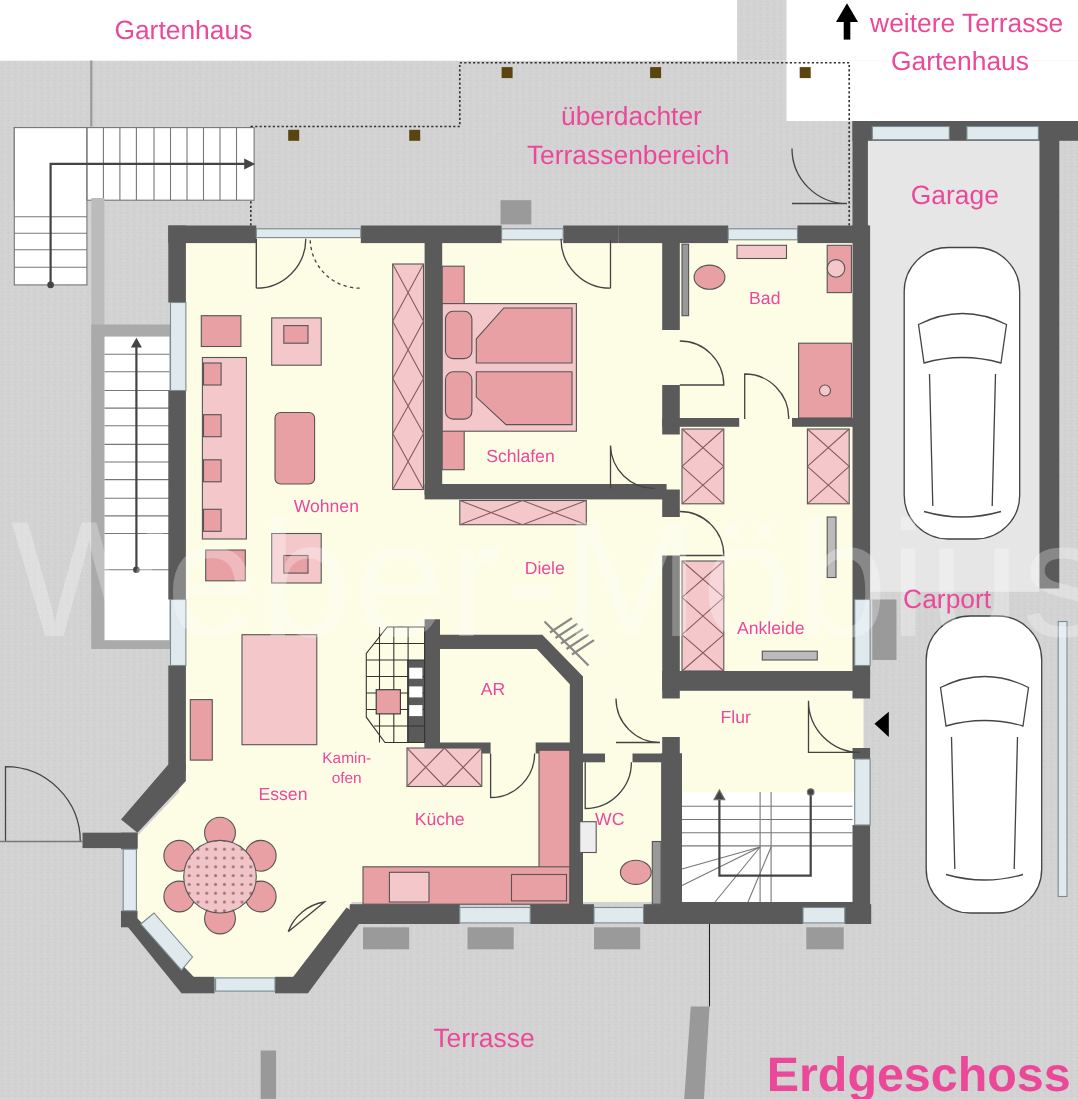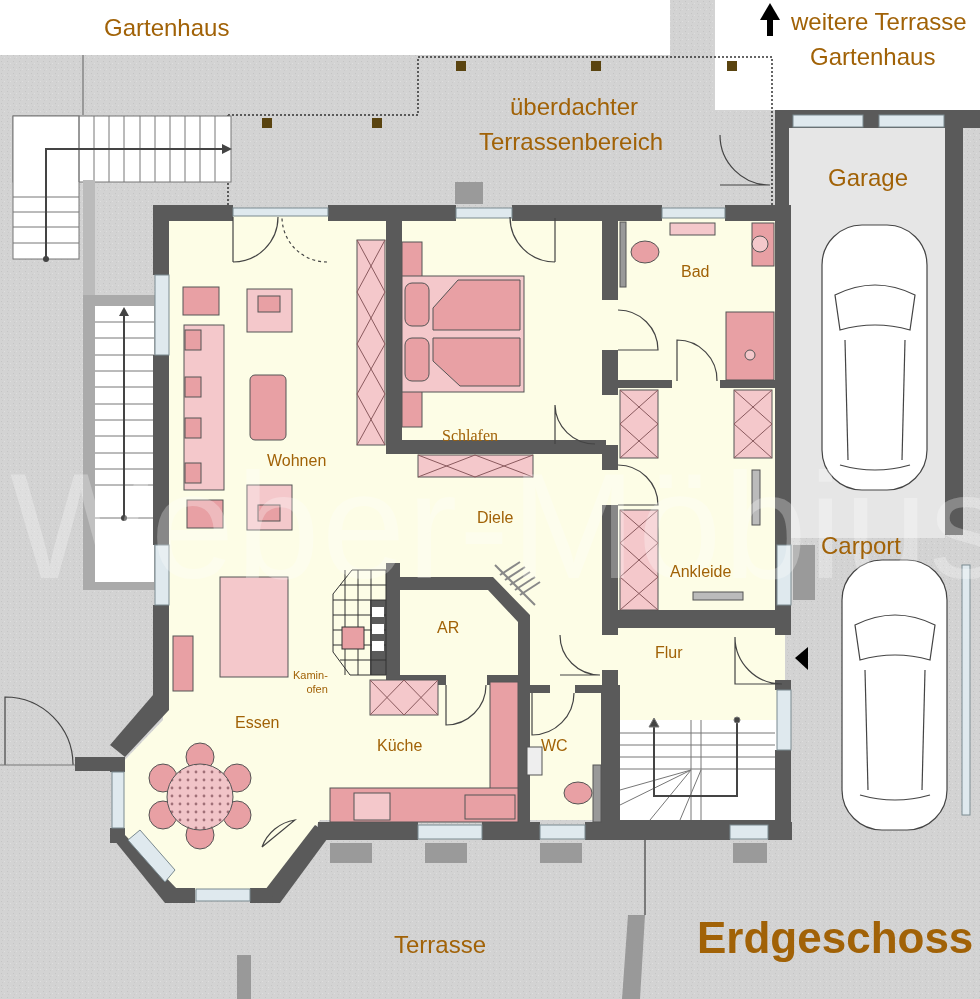--- a/index.html
+++ b/index.html
@@ -1,21 +1,21 @@
 <!DOCTYPE html>
 <html><head>
   <meta charset="utf-8">
   <style>
     html, body { margin: 0; padding: 0; background: #ffffff; }
     #plan { position: relative; width: 980px; height: 999px; overflow: hidden; background: #ffffff; }
     svg { position: absolute; left: 0; top: 0; }
-    .lbl { position: absolute; font-family: "Liberation Sans", sans-serif; color: #a16207; white-space: nowrap; line-height: 1; }
+    .lbl { position: absolute; font-family: "Liberation Sans", sans-serif; color: #ec4899; white-space: nowrap; line-height: 1; }
     .room { font-size: 16px; }
     .outside { font-size: 24px; text-align: center; }
-    .small { font-size: 11px; text-align: right; line-height: 1.3; }
+    .small { font-size: 14px; text-align: center; line-height: 1.3; margin-top: 12px; }
     .title { font-size: 44px; font-weight: bold; }
     .watermark { position: absolute; font-family: "Liberation Sans", sans-serif; font-size: 150px; color: rgba(255,255,255,0.28); left: 10px; top: 440px; letter-spacing: 2px; white-space: nowrap; pointer-events: none; }
   </style>
 </head>
 <body>
 
 <div id="plan">
   <svg width="980" height="999" viewBox="0 0 980 999" xmlns="http://www.w3.org/2000/svg">
     <defs>
       <pattern id="gravel" width="6" height="6" patternUnits="userSpaceOnUse">
@@ -358,29 +358,29 @@
   <div class="lbl outside" style="left:104px;top:16px;">Gartenhaus</div>
   <div class="lbl outside" style="left:791px;top:10px;">weitere Terrasse</div>
   <div class="lbl outside" style="left:810px;top:45px;">Gartenhaus</div>
   <div class="lbl outside" style="left:510px;top:95px;">überdachter</div>
   <div class="lbl outside" style="left:479px;top:130px;">Terrassenbereich</div>
   <div class="lbl outside" style="left:828px;top:166px;">Garage</div>
   <div class="lbl outside" style="left:821px;top:534px;">Carport</div>
   <div class="lbl outside" style="left:394px;top:933px;text-align:right;">Terrasse</div>
 
   <div class="lbl room" style="left:267px;top:453px;">Wohnen</div>
-  <div class="lbl room" style="left:442px;top:428px;font-family:Liberation Serif, serif;">Schlafen</div>
+  <div class="lbl room" style="left:442px;top:408px;">Schlafen</div>
   <div class="lbl room" style="left:681px;top:264px;">Bad</div>
   <div class="lbl room" style="left:477px;top:510px;">Diele</div>
   <div class="lbl room" style="left:670px;top:564px;">Ankleide</div>
   <div class="lbl room" style="left:437px;top:620px;">AR</div>
   <div class="lbl room" style="left:655px;top:645px;">Flur</div>
   <div class="lbl room" style="left:235px;top:715px;">Essen</div>
   <div class="lbl room" style="left:377px;top:738px;">Küche</div>
   <div class="lbl room" style="left:530px;top:738px;margin-left:11px;">WC</div>
 
   <div class="lbl small" style="left:293px;top:668px;">
     <span>Kamin-</span><br>
     <span>ofen</span>
   </div>
 
-  <div class="lbl title" style="left:697px;top:916px;">Erdgeschoss</div>
+  <div class="lbl title" style="left:697px;top:956px;">Erdgeschoss</div>
 </div>
 
 </body></html>

